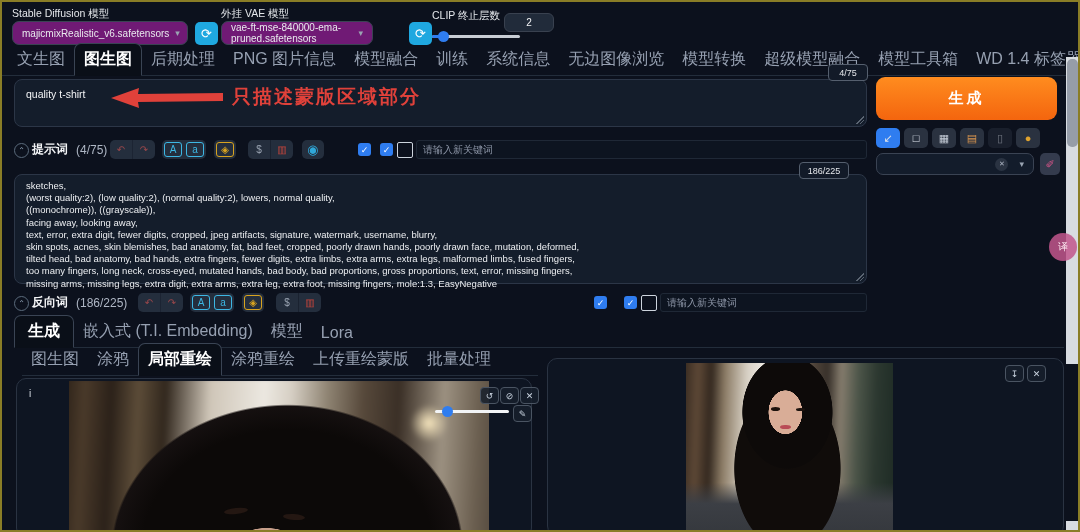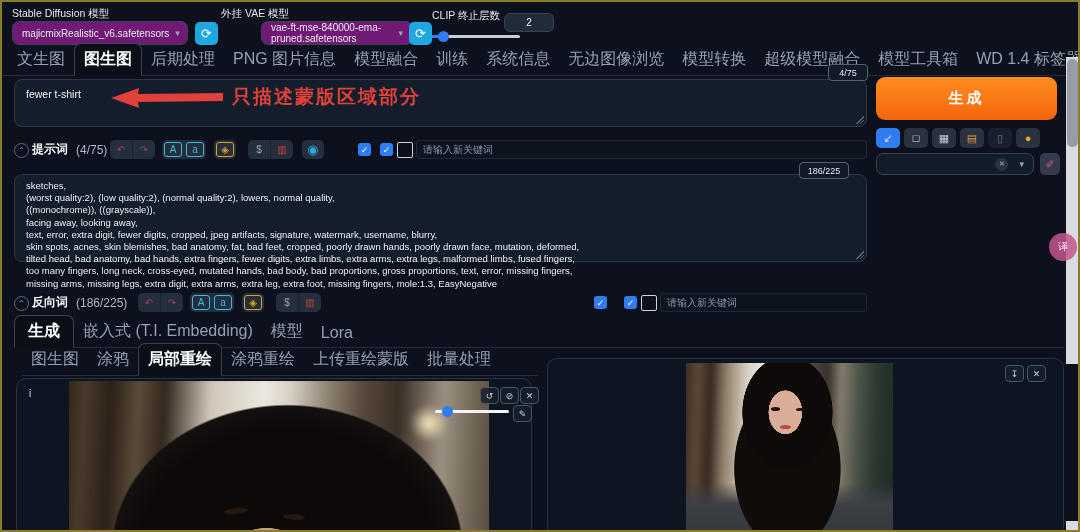--- a/index.html
+++ b/index.html
@@ -58,21 +58,21 @@
   <span class="abs lbl" style="left:10px;top:5px;">Stable Diffusion 模型</span>
   <div class="abs dd" style="left:10px;top:19px;width:176px;">
     <span>majicmixRealistic_v6.safetensors</span>
     <span class="caret">▾</span>
   </div>
   <div class="abs refbtn" style="left:193px;top:20px;">
     <span>⟳</span>
   </div>
 
   <span class="abs lbl" style="left:219px;top:5px;">外挂 VAE 模型</span>
-  <div class="abs dd" style="left:219px;top:19px;width:152px;margin-left:40px;">
+  <div class="abs dd" style="left:219px;top:19px;width:152px;">
     <span>vae-ft-mse-840000-ema-pruned.safetensors</span>
     <span class="caret">▾</span>
   </div>
   <div class="abs refbtn" style="left:407px;top:20px;">
     <span>⟳</span>
   </div>
 
   <span class="abs lbl" style="left:430px;top:7px;">CLIP 终止层数</span>
   <div class="abs numbox" style="left:502px;top:11px;width:48px;height:17px;">2</div>
   <div class="abs slider-track" style="left:430px;top:33px;width:88px;">
@@ -92,21 +92,21 @@
     <span class="tab">模型转换</span>
     <span class="tab">超级模型融合</span>
     <span class="tab">模型工具箱</span>
     <span class="tab">WD 1.4 标签器</span>
     <span class="tab">设置</span>
     <span class="tab">扩展</span>
   </div>
 
   <div class="abs badge" style="left:826px;top:62px;width:38px;height:15px;">4/75</div>
   <div class="abs ta" style="left:12px;top:77px;width:853px;height:48px;">
-    <span class="abs" style="left:11px;top:8px;font-size:10.5px;color:#f3f4f6;">fewer t-shirt</span>
+    <span class="abs" style="left:11px;top:8px;font-size:10.5px;color:#f3f4f6;">quality t-shirt</span>
     <div class="abs gripcorner" style="right:2px;bottom:2px;"></div>
   </div>
   <svg class="abs" style="left:107px;top:85px;z-index:4;" width="115" height="22" viewBox="0 0 115 22">
     <polygon points="2,11 30,1 29,7 114,6 114,14 29,15 30,21" fill="#e0413a"></polygon>
   </svg>
   <span class="abs annotation" style="left:230px;top:82px;z-index:4;">只描述蒙版区域部分</span>
 
   <div class="abs collapse" style="left:12px;top:141px;">
     <span>⌃</span>
   </div>
@@ -135,21 +135,21 @@
   <div class="abs cb" style="left:356px;top:141px;">
     <span>✓</span>
   </div>
   <div class="abs cb" style="left:378px;top:141px;">
     <span>✓</span>
   </div>
   <div class="abs cbempty" style="left:395px;top:140px;"></div>
   <input class="abs kwinput" style="left: 414px; top: 138px; width: 451px; height: 19px;" placeholder="请输入新关键词">
 
   <div class="abs badge" style="left:797px;top:160px;width:48px;height:15px;">186/225</div>
-  <div class="abs ta" style="left:12px;top:172px;width:853px;height:88px;">
+  <div class="abs ta" style="left:12px;top:172px;width:853px;height:110px;">
     <div class="abs" style="left:11px;top:5px;right:10px;font-size:9.5px;line-height:12.2px;color:#eceef1;white-space:pre-line;">sketches,
 (worst quality:2), (low quality:2), (normal quality:2), lowers, normal quality,
 ((monochrome)), ((grayscale)),
 facing away, looking away,
 text, error, extra digit, fewer digits, cropped, jpeg artifacts, signature, watermark, username, blurry,
 skin spots, acnes, skin blemishes, bad anatomy, fat, bad feet, cropped, poorly drawn hands, poorly drawn face, mutation, deformed,
 tilted head, bad anatomy, bad hands, extra fingers, fewer digits, extra limbs, extra arms, extra legs, malformed limbs, fused fingers,
 too many fingers, long neck, cross-eyed, mutated hands, bad body, bad proportions, gross proportions, text, error, missing fingers,
 missing arms, missing legs, extra digit, extra arms, extra leg, extra foot, missing fingers, mole:1.3, EasyNegative</div>
     <div class="abs gripcorner" style="right:2px;bottom:2px;"></div>

